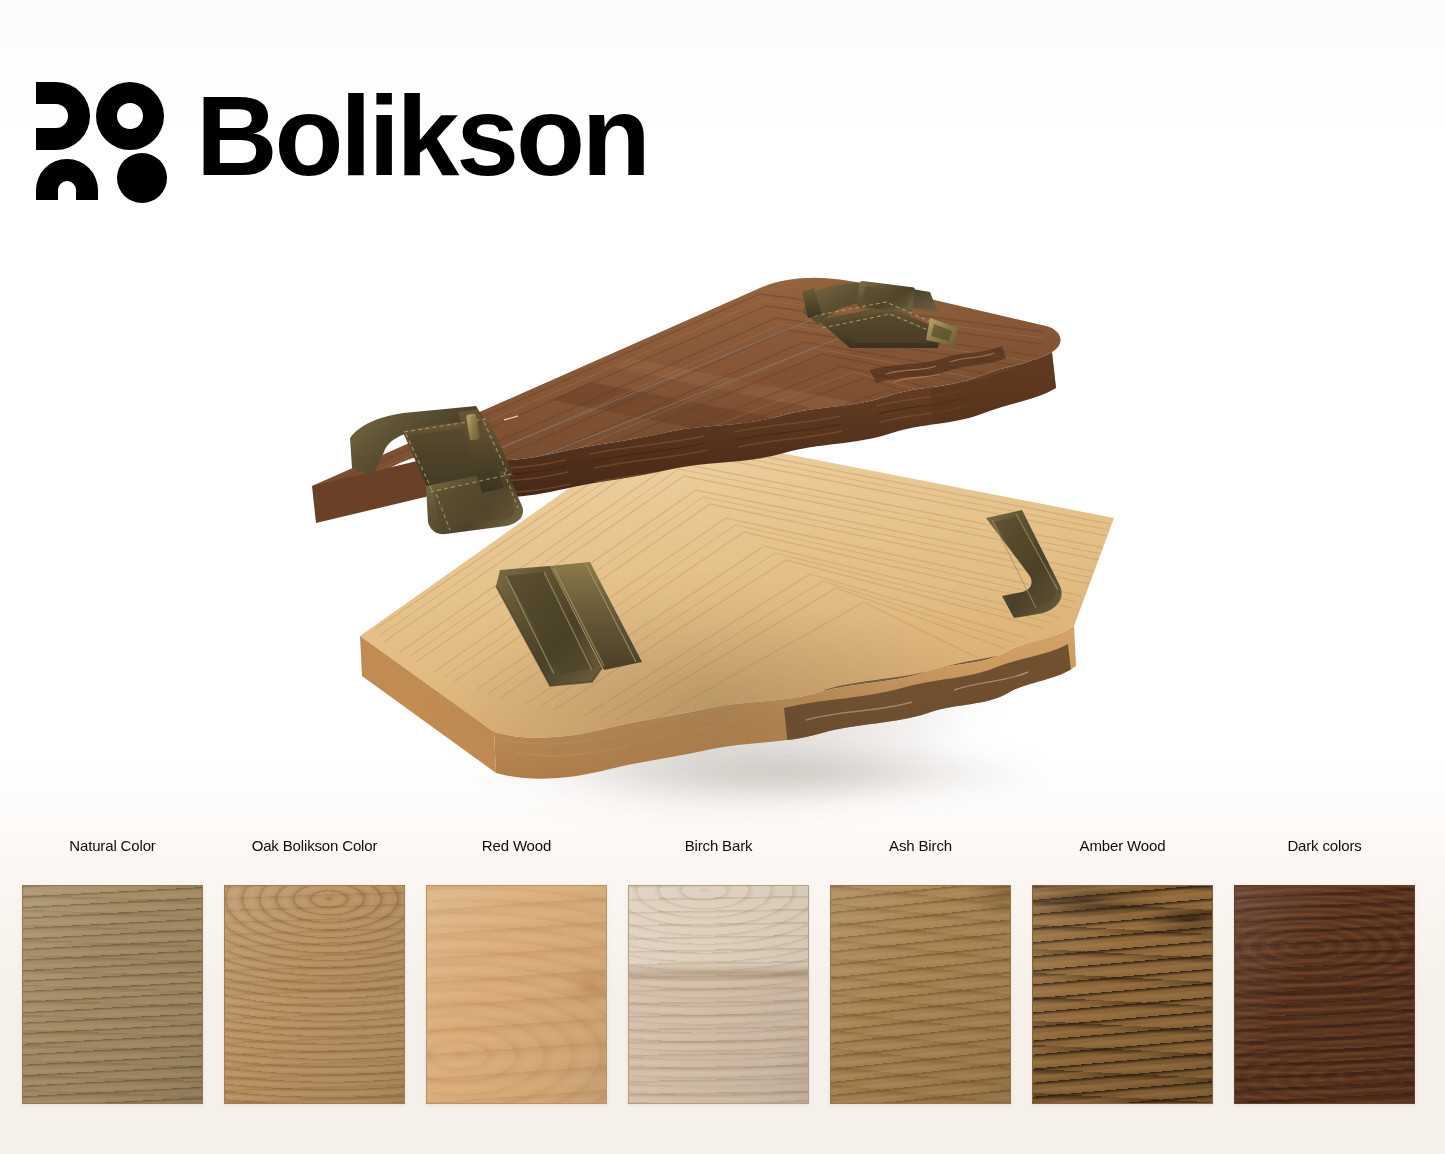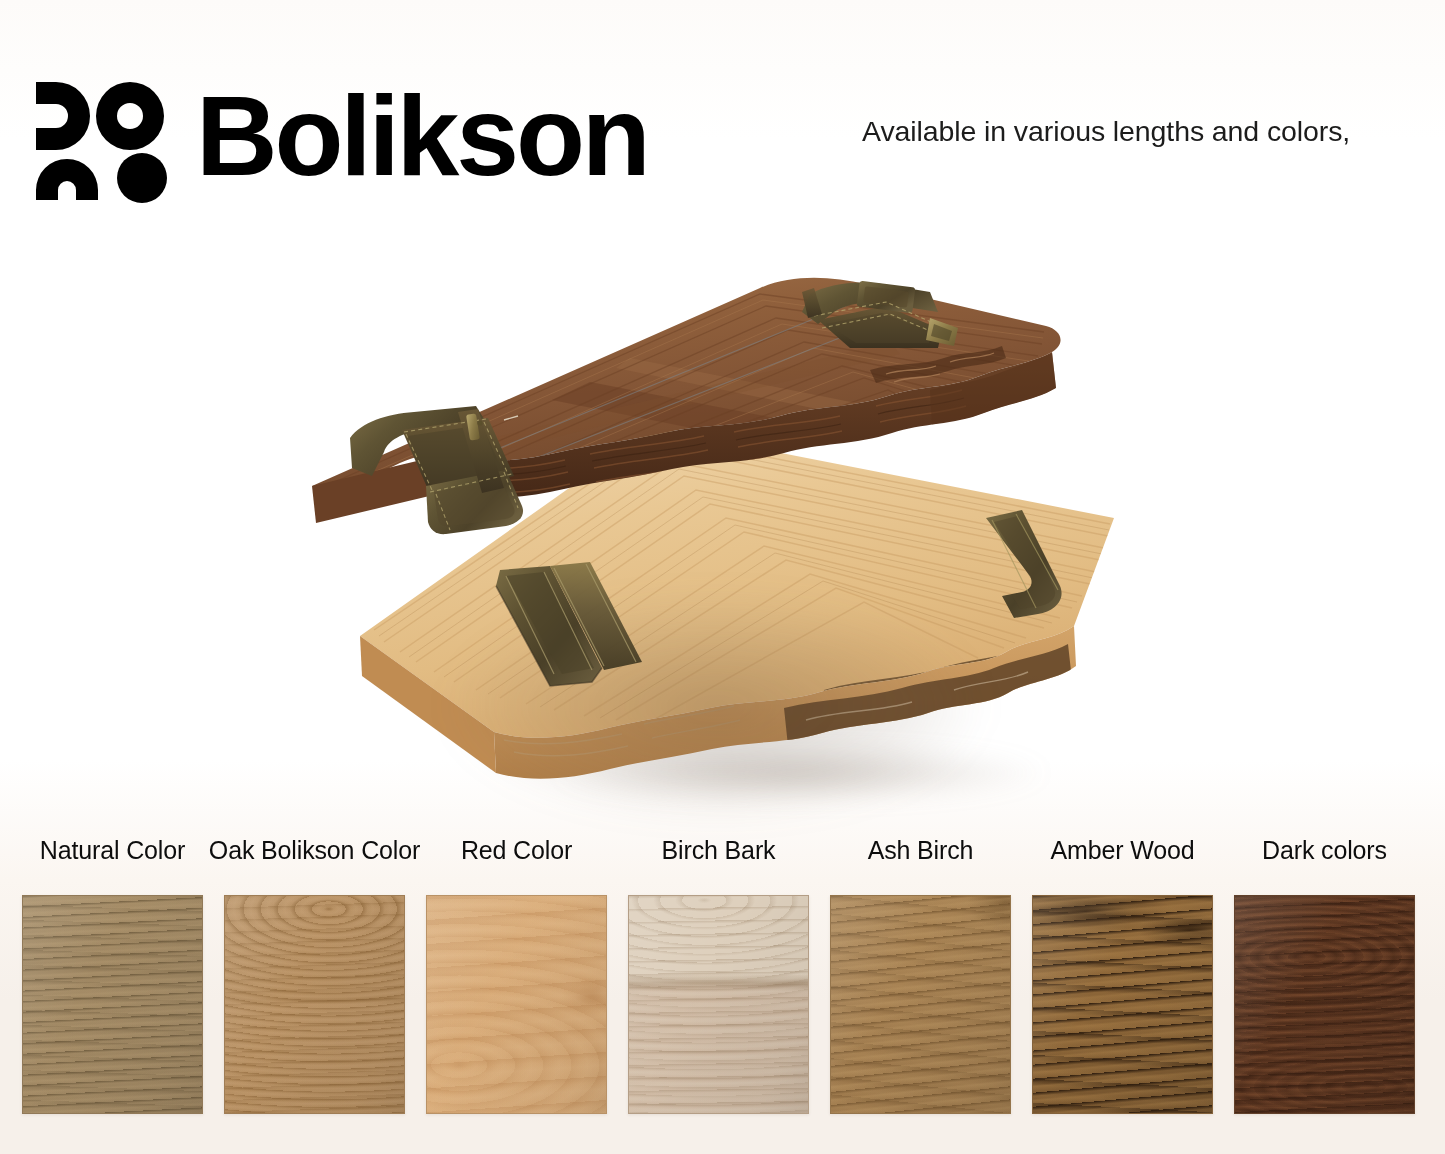--- a/index.html
+++ b/index.html
@@ -92,21 +92,21 @@
   }
   .swatch-row{
     position:absolute; left:22px; top:0; width:1401px; height:300px;
     display:flex; gap:21px;
   }
   .swatch-cell{
     width:181px; flex:0 0 181px;
     display:flex; flex-direction:column; align-items:center;
   }
   .swatch-label{
-    font-size:25px; color:#0d0d0d; letter-spacing:-.15px;
+    font-size:15px; color:#0d0d0d; letter-spacing:-.15px;
     line-height:1; margin-bottom:32px; white-space:nowrap;
   }
   .swatch-chip{
     width:181px; height:219px;
     border:1px solid rgba(120,96,70,.30);
     position:relative; overflow:hidden;
     box-shadow:0 1px 3px rgba(80,60,40,.10);
   }
   .chip-grain{ position:absolute; inset:0; }
 </style>
@@ -128,21 +128,20 @@
 
       <path d="M10 122 V112 A31 31 0 0 1 72 112 V122 H50 V112 A9 9 0 0 0 32 112 V122 Z" fill="#000"></path>
 
       <ellipse cx="116" cy="100" rx="25" ry="25" fill="#000"></ellipse>
     </svg>
 
     <div id="brand-name">Bolikson</div>
   </div>
 
   <div id="tagline">
-    <span class="tl-line">Available in various lengths and colors,</span>
   </div>
 </header>
 
 <section id="hero">
   <div id="hero-stage">
 
     <div class="contact-shadow"></div>
 
     <div id="board-light">
       <svg width="800" height="420" viewBox="0 0 800 420">
@@ -525,21 +524,21 @@
         </div>
       </div>
       <div class="swatch-cell">
         <div class="swatch-label">Oak Bolikson Color</div>
         <div class="swatch-chip" style="background: rgb(177, 138, 92);">
           <div class="chip-grain" style="background-image: repeating-radial-gradient(130% 48% at 58% 6%, rgba(138, 99, 54, 0.533) 0px, rgba(138, 99, 54, 0) 5px, rgba(200, 162, 119, 0.333) 10px, rgba(177, 138, 92, 0) 17px), repeating-linear-gradient(178deg, rgba(138, 99, 54, 0.4) 0px, rgba(138, 99, 54, 0) 3px, rgba(200, 162, 119, 0.267) 7px, rgba(177, 138, 92, 0) 12px), linear-gradient(rgba(200, 162, 119, 0.267) 0%, rgb(177, 138, 92) 46%, rgba(138, 99, 54, 0.2) 47.5%, rgba(200, 162, 119, 0.2) 50%, rgb(177, 138, 92) 100%); background-color: rgb(177, 138, 92);"></div>
           <div class="chip-grain" style="background: linear-gradient(118deg, rgba(255, 255, 255, 0.11) 0%, rgba(255, 255, 255, 0) 38%, rgba(0, 0, 0, 0.05) 82%, rgba(0, 0, 0, 0.1) 100%);"></div>
         </div>
       </div>
       <div class="swatch-cell">
-        <div class="swatch-label">Red Color</div>
+        <div class="swatch-label">Red Wood</div>
         <div class="swatch-chip" style="background: rgb(214, 168, 117);">
           <div class="chip-grain" style="background-image: repeating-linear-gradient(176deg, rgba(184, 129, 77, 0.267) 0px, rgba(184, 129, 77, 0) 6px, rgba(230, 191, 144, 0.267) 13px, rgba(214, 168, 117, 0) 24px), radial-gradient(24% 12% at 92% 46%, rgba(184, 129, 77, 0.733) 0%, rgba(184, 129, 77, 0.2) 40%, rgba(214, 168, 117, 0) 72%), repeating-radial-gradient(90% 34% at 18% 78%, rgba(184, 129, 77, 0.2) 0px, rgba(214, 168, 117, 0) 9px, rgba(230, 191, 144, 0.18) 16px, rgba(214, 168, 117, 0) 28px), linear-gradient(rgba(230, 191, 144, 0.2) 0%, rgb(214, 168, 117) 55%, rgba(230, 191, 144, 0.133) 100%); background-color: rgb(214, 168, 117);"></div>
           <div class="chip-grain" style="background: linear-gradient(118deg, rgba(255, 255, 255, 0.11) 0%, rgba(255, 255, 255, 0) 38%, rgba(0, 0, 0, 0.05) 82%, rgba(0, 0, 0, 0.1) 100%);"></div>
         </div>
       </div>
       <div class="swatch-cell">
         <div class="swatch-label">Birch Bark</div>
         <div class="swatch-chip" style="background: rgb(207, 185, 163);">
           <div class="chip-grain" style="background-image: repeating-linear-gradient(179deg, rgba(156, 132, 104, 0.333) 0px, rgba(156, 132, 104, 0) 3px, rgba(222, 208, 189, 0.333) 7px, rgba(207, 185, 163, 0) 13px), repeating-radial-gradient(120% 40% at 42% 2%, rgba(156, 132, 104, 0.3) 0px, rgba(207, 185, 163, 0) 7px, rgba(222, 208, 189, 0.227) 13px, rgba(207, 185, 163, 0) 22px), linear-gradient(rgb(222, 208, 189) 0%, rgb(222, 208, 189) 36%, rgba(156, 132, 104, 0.6) 40%, rgb(207, 185, 163) 44%, rgb(207, 185, 163) 100%); background-color: rgb(207, 185, 163);"></div>
           <div class="chip-grain" style="background: linear-gradient(118deg, rgba(255, 255, 255, 0.11) 0%, rgba(255, 255, 255, 0) 38%, rgba(0, 0, 0, 0.05) 82%, rgba(0, 0, 0, 0.1) 100%);"></div>

